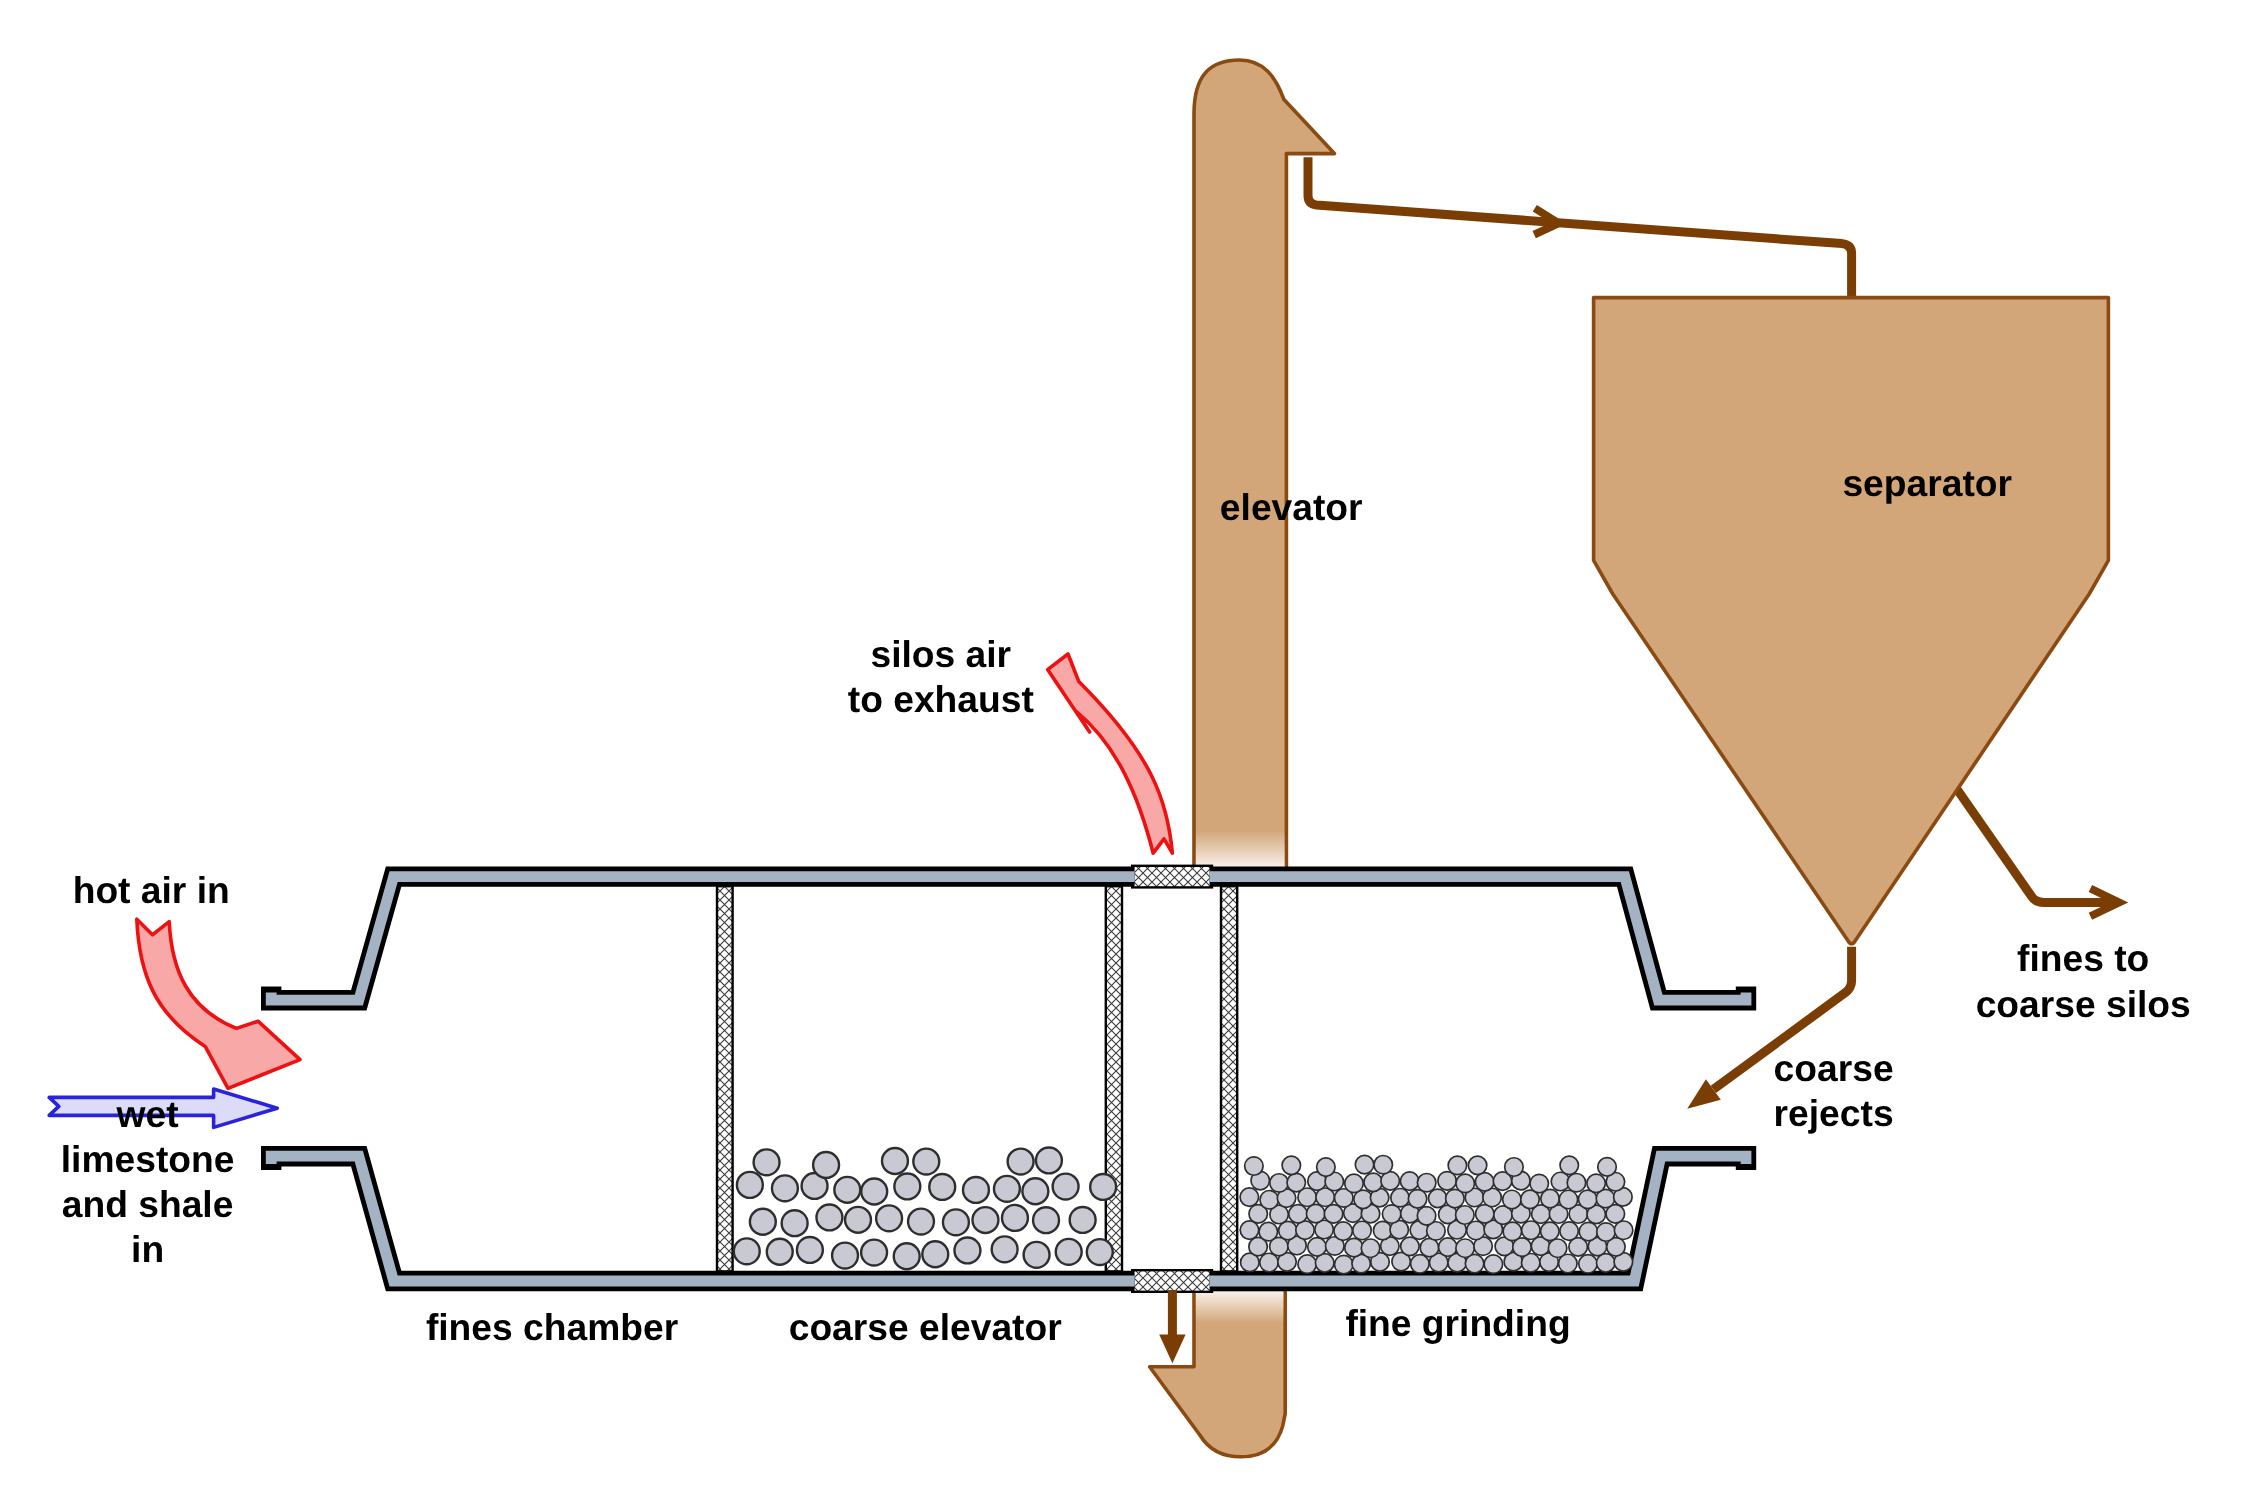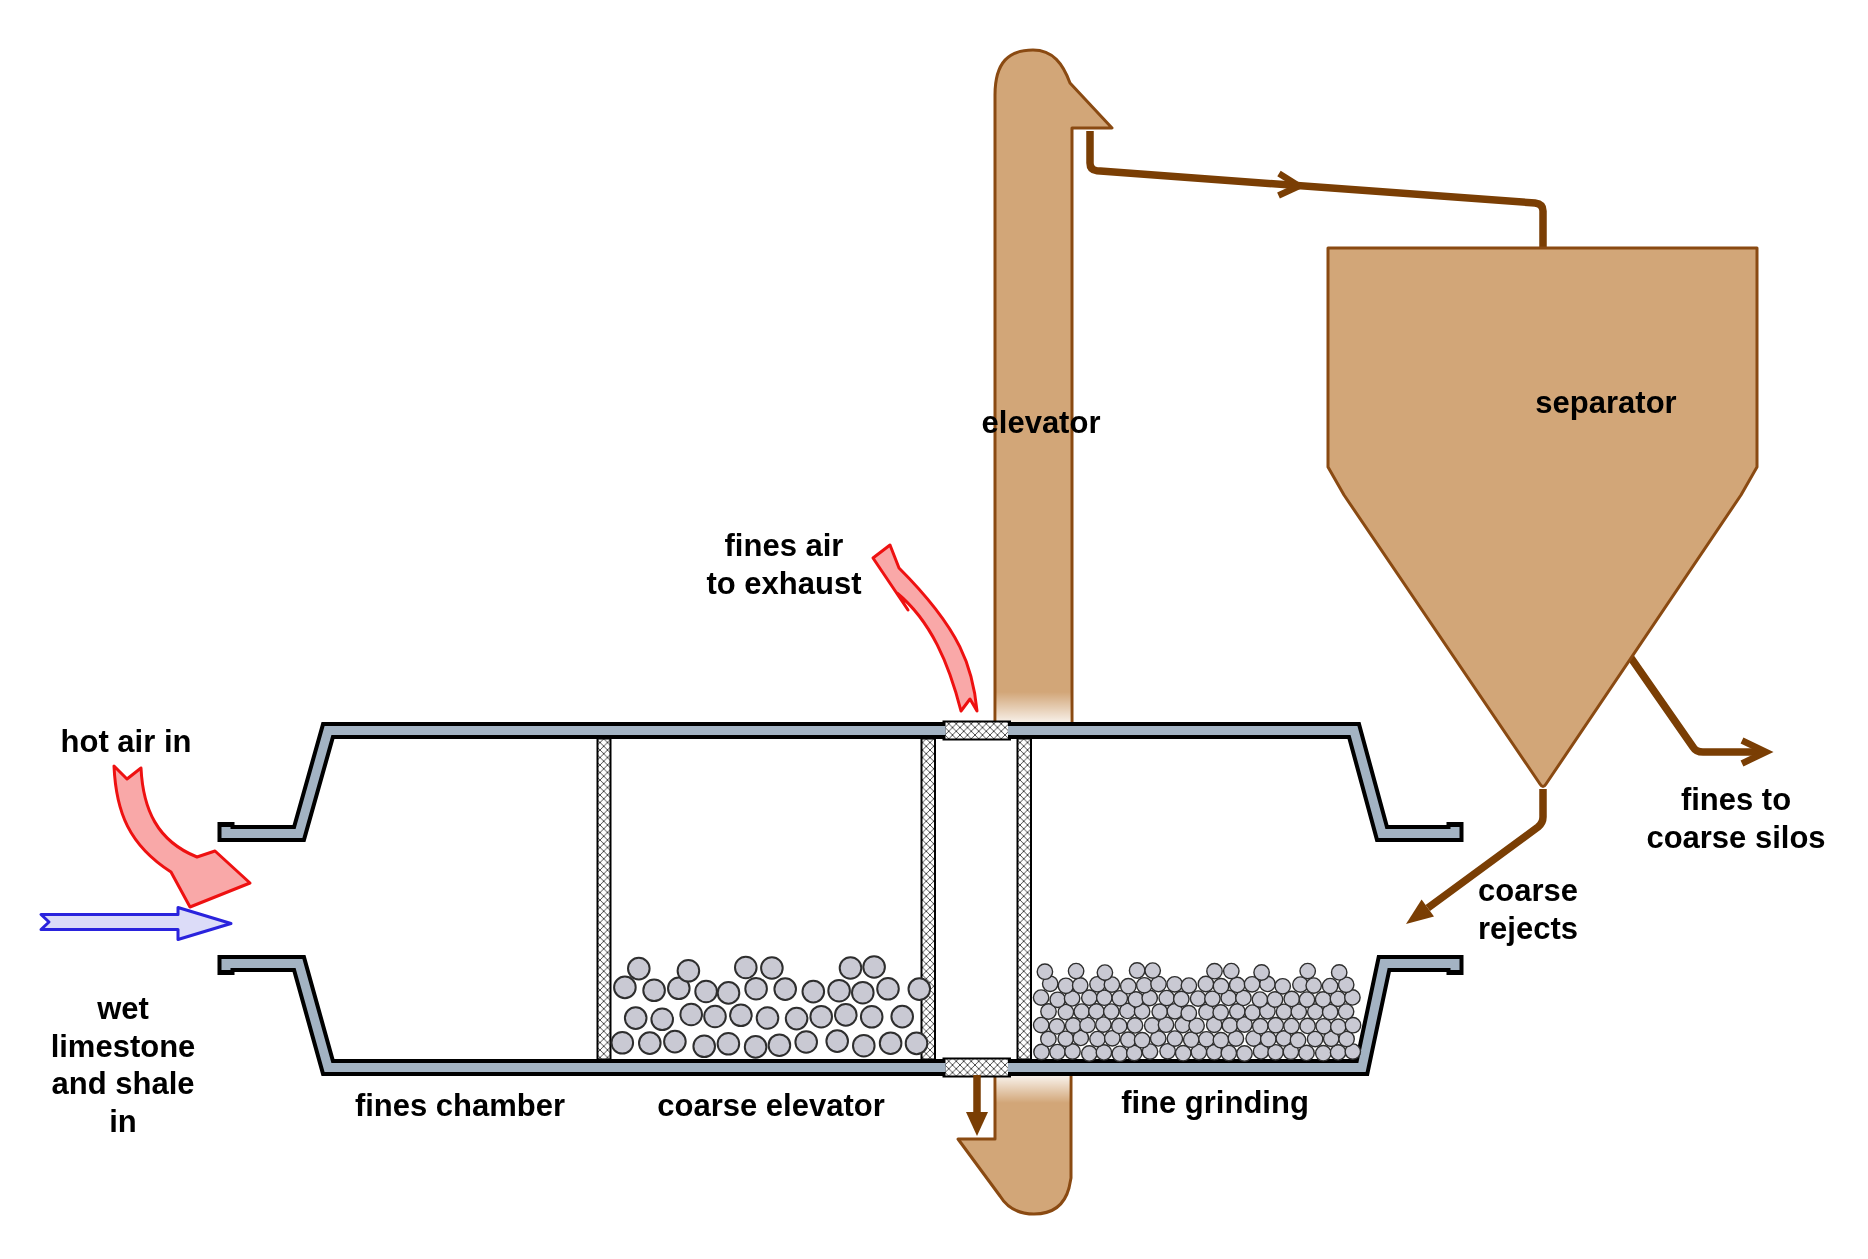--- a/index.html
+++ b/index.html
@@ -281,33 +281,33 @@
   </g>
 
   <path class="redA" d="M 114,766 C 116,812 129,845 171,872 L 190,907 L 250,883 L 215,851 L 197,857 C 157,841 143,809 141,768 L 127,779 Z"></path>
   <path class="redA" d="M 961,711 C 949,664 931,621 897,593 L 908,610 L 873,558 L 890,545 L 899,568 C 961,630 973,668 977,711 L 970,699 Z"></path>
   <polygon class="blueA" points="41,914.5 178,914.5 178,907.5 231,923.5 178,939.5 178,929.5 41,929.5 49,922"></polygon>
 </svg>
 
 <div>
   <div class="lbl" style="left:126px;top:742px">hot air in</div>
 
-  <div class="lbl" style="left:123px;top:1065px">
+  <div class="lbl" style="left:123px;top:985px">
     <div>wet</div>
     <div>limestone</div>
     <div>and shale</div>
     <div>in</div>
   </div>
 
   <div class="lbl" style="left:784px;top:564px">
-    <div>fines air</div>
+    <div>silos air</div>
     <div>to exhaust</div>
   </div>
 
-  <div class="lbl" style="left:1041px;top:423px">elevator</div>
+  <div class="lbl" style="left:1076px;top:423px">elevator</div>
   <div class="lbl" style="left:1606px;top:403px">separator</div>
 
   <div class="lbl" style="left:1736px;top:818px">
     <div>fines to</div>
     <div>coarse silos</div>
   </div>
 
   <div class="lbl" style="left:1528px;top:909px">
     <div>coarse</div>
     <div>rejects</div>

